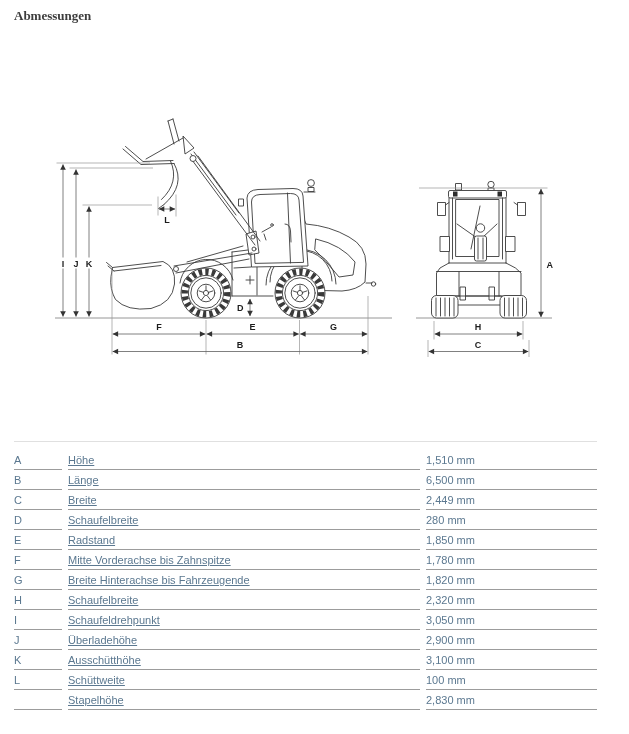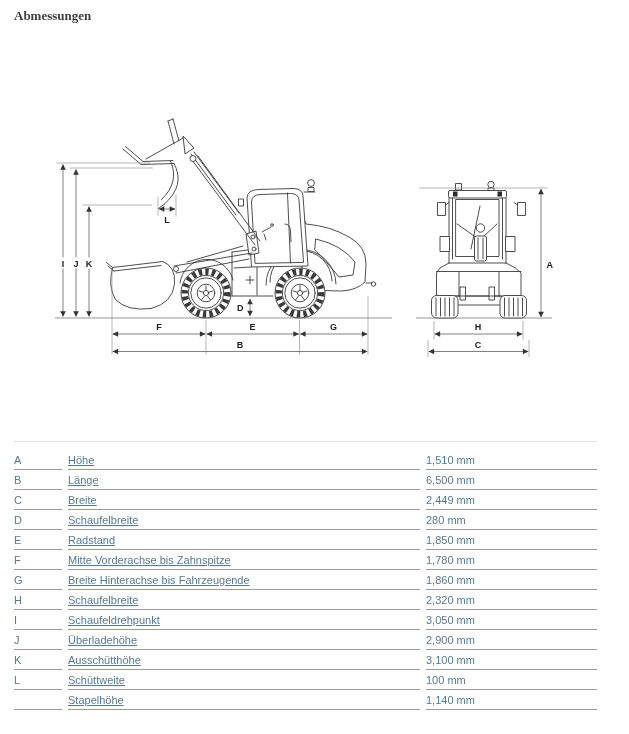--- a/index.html
+++ b/index.html
@@ -281,21 +281,21 @@
         <td class="c-value">1,850 mm</td>
       </tr>
       <tr>
         <td class="c-letter">F</td>
         <td class="c-label">Mitte Vorderachse bis Zahnspitze</td>
         <td class="c-value">1,780 mm</td>
       </tr>
       <tr>
         <td class="c-letter">G</td>
         <td class="c-label">Breite Hinterachse bis Fahrzeugende</td>
-        <td class="c-value">1,860 mm</td>
+        <td class="c-value">1,820 mm</td>
       </tr>
       <tr>
         <td class="c-letter">H</td>
         <td class="c-label">Schaufelbreite</td>
         <td class="c-value">2,320 mm</td>
       </tr>
       <tr>
         <td class="c-letter">I</td>
         <td class="c-label">Schaufeldrehpunkt</td>
         <td class="c-value">3,050 mm</td>
@@ -311,18 +311,18 @@
         <td class="c-value">3,100 mm</td>
       </tr>
       <tr>
         <td class="c-letter">L</td>
         <td class="c-label">Schüttweite</td>
         <td class="c-value">100 mm</td>
       </tr>
       <tr>
         <td class="c-letter"></td>
         <td class="c-label">Stapelhöhe</td>
-        <td class="c-value">1,140 mm</td>
+        <td class="c-value">2,830 mm</td>
       </tr>
     </tbody>
   </table>
 
 </div>
 
 </body></html>

